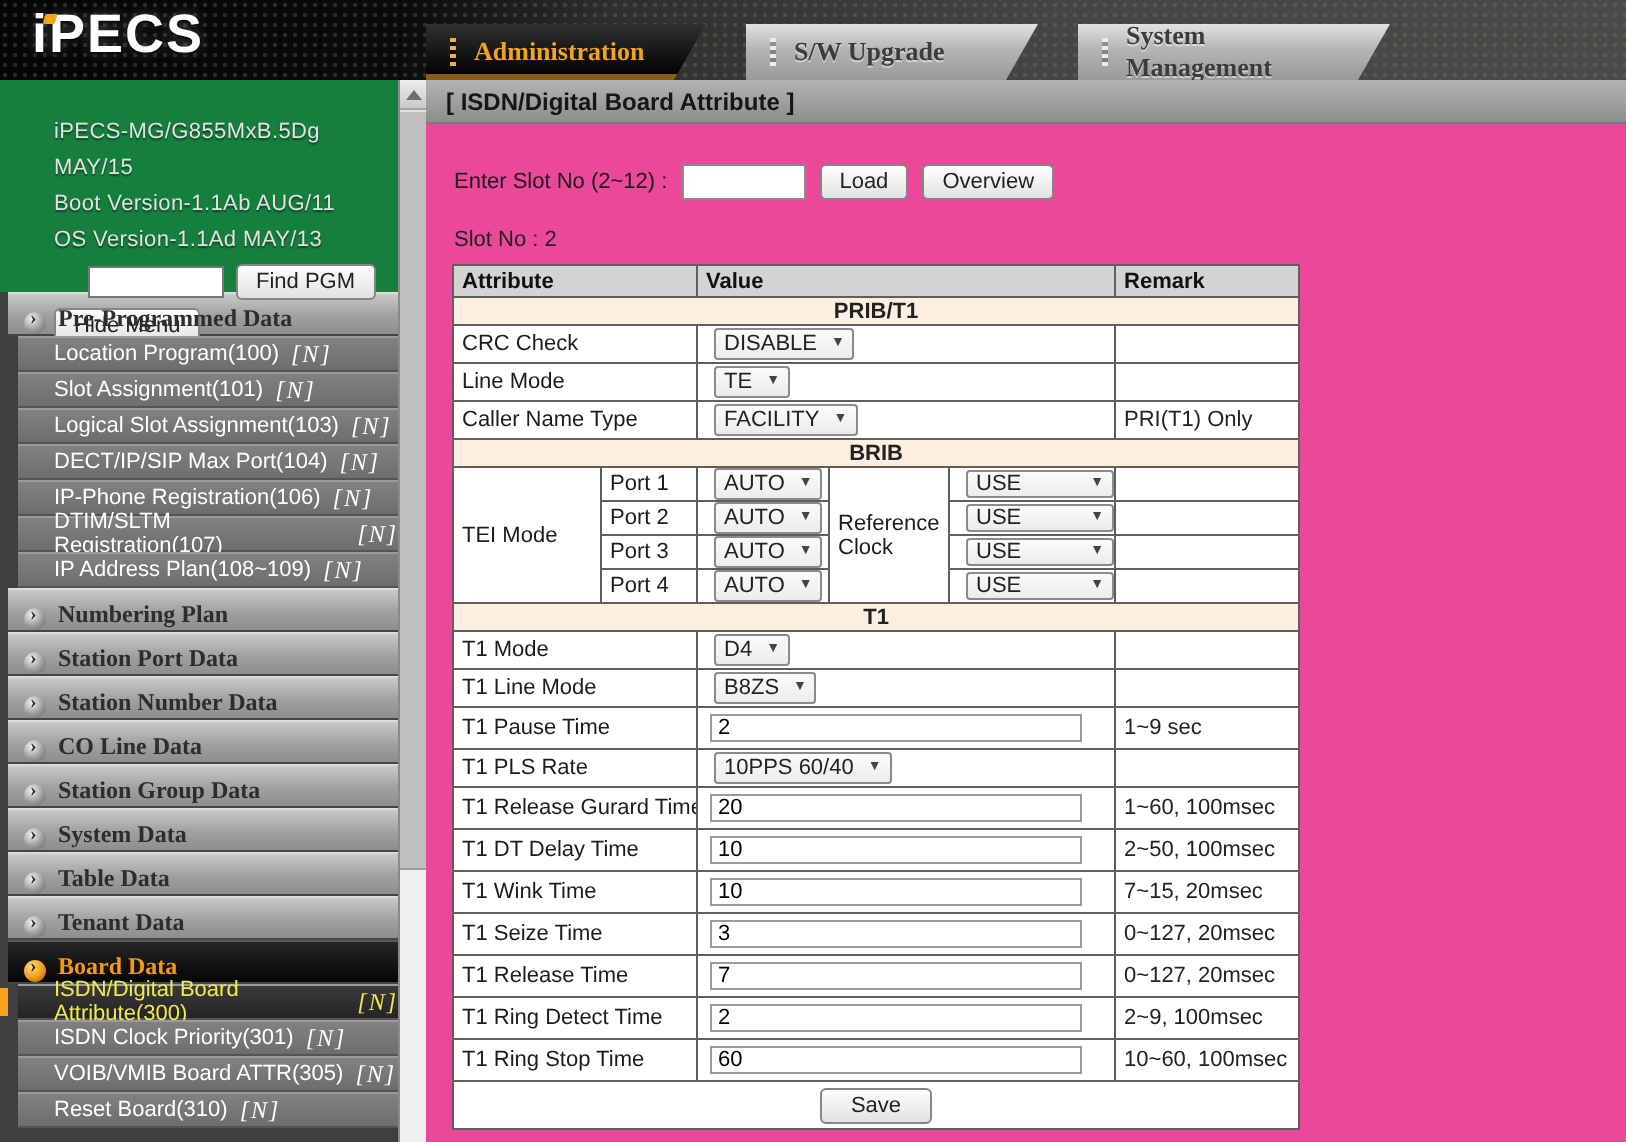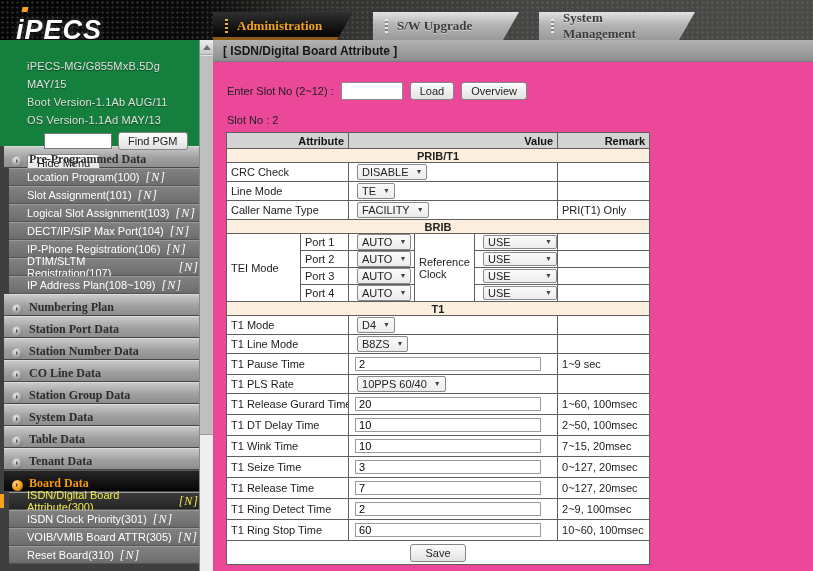--- a/index.html
+++ b/index.html
@@ -9,22 +9,22 @@
   }
   
   .topbar{
     position:absolute;left:0;top:0;width:813px;height:40px;
     background-image:
       radial-gradient(rgba(120,120,112,.30) 1px, transparent 1.3px),
       linear-gradient(100deg,#050505 0px,#0a0a0a 200px,#2e2e2c 300px,#454543 520px,#4a4a48 100%);
     background-size:5px 5px,100% 100%;
   }
   .logo{
-    position:absolute;left:16px;top:15px;
-    font-family:"Liberation Sans",sans-serif;font-weight:bold;font-style:italic;
+    position:absolute;left:16px;top:2px;
+    font-family:"Liberation Sans",sans-serif;font-weight:bold;
     font-size:27px;letter-spacing:1px;color:#fdfdfd;
     text-shadow:0 1px 2px rgba(0,0,0,.9),0 0 6px rgba(255,255,255,.25);
   }
   .logo-accent{position:absolute;left:22px;top:7px;width:6px;height:5px;background:#f6a21a;border-radius:1px;transform:skewX(-15deg);}
   .tabs{position:absolute;left:213px;top:12px;display:flex;gap:20px;}
   .tab{
     position:relative;height:28px;display:flex;align-items:center;gap:9px;
     padding:0 30px 0 12px;box-sizing:border-box;
     clip-path:polygon(0 0,100% 0,calc(100% - 16px) 100%,0 100%);
     font-family:"Liberation Serif",serif;font-weight:bold;font-size:13px;cursor:pointer;
@@ -95,21 +95,21 @@
   .content{position:absolute;left:213px;top:62px;width:600px;height:509px;background:#ec4899;}
   .slot-entry{position:absolute;left:14px;top:20px;display:flex;align-items:center;gap:7px;}
   .slot-input{width:62px;height:18px;border:1px solid #8a8a8a;background:#fff;font-size:11px;padding:0 3px;box-sizing:border-box;}
   .slot-no{position:absolute;left:14px;top:52px;font-size:11px;color:#222;}
 
   table.attr{
     position:absolute;left:13px;top:70px;width:423px;
     border-collapse:collapse;table-layout:fixed;font-size:11px;
   }
   table.attr td,table.attr th{border:1px solid #5f5f5f;background:#fff;padding:0 4px;overflow:hidden;white-space:nowrap;}
-  table.attr th{background:#d3d3d3;font-weight:bold;text-align:right;height:15px;font-size:11px;color:#111;}
+  table.attr th{background:#d3d3d3;font-weight:bold;text-align:left;height:15px;font-size:11px;color:#111;}
   tr.sec td{background:#fcefe0;font-weight:bold;text-align:center;height:13px;color:#222;}
   tr.r18 td{height:18px;}
   tr.r20 td{height:20px;}
   tr.port td{height:14px;}
   td.val{padding-left:2px;}
   .sel{
     display:inline-flex;align-items:center;gap:7px;vertical-align:middle;
     border:1px solid #8a8a8a;border-radius:2px;background:linear-gradient(#fbfbfb,#ececec);
     padding:0 4px;height:14px;margin-left:4px;color:#222;cursor:pointer;
   }

